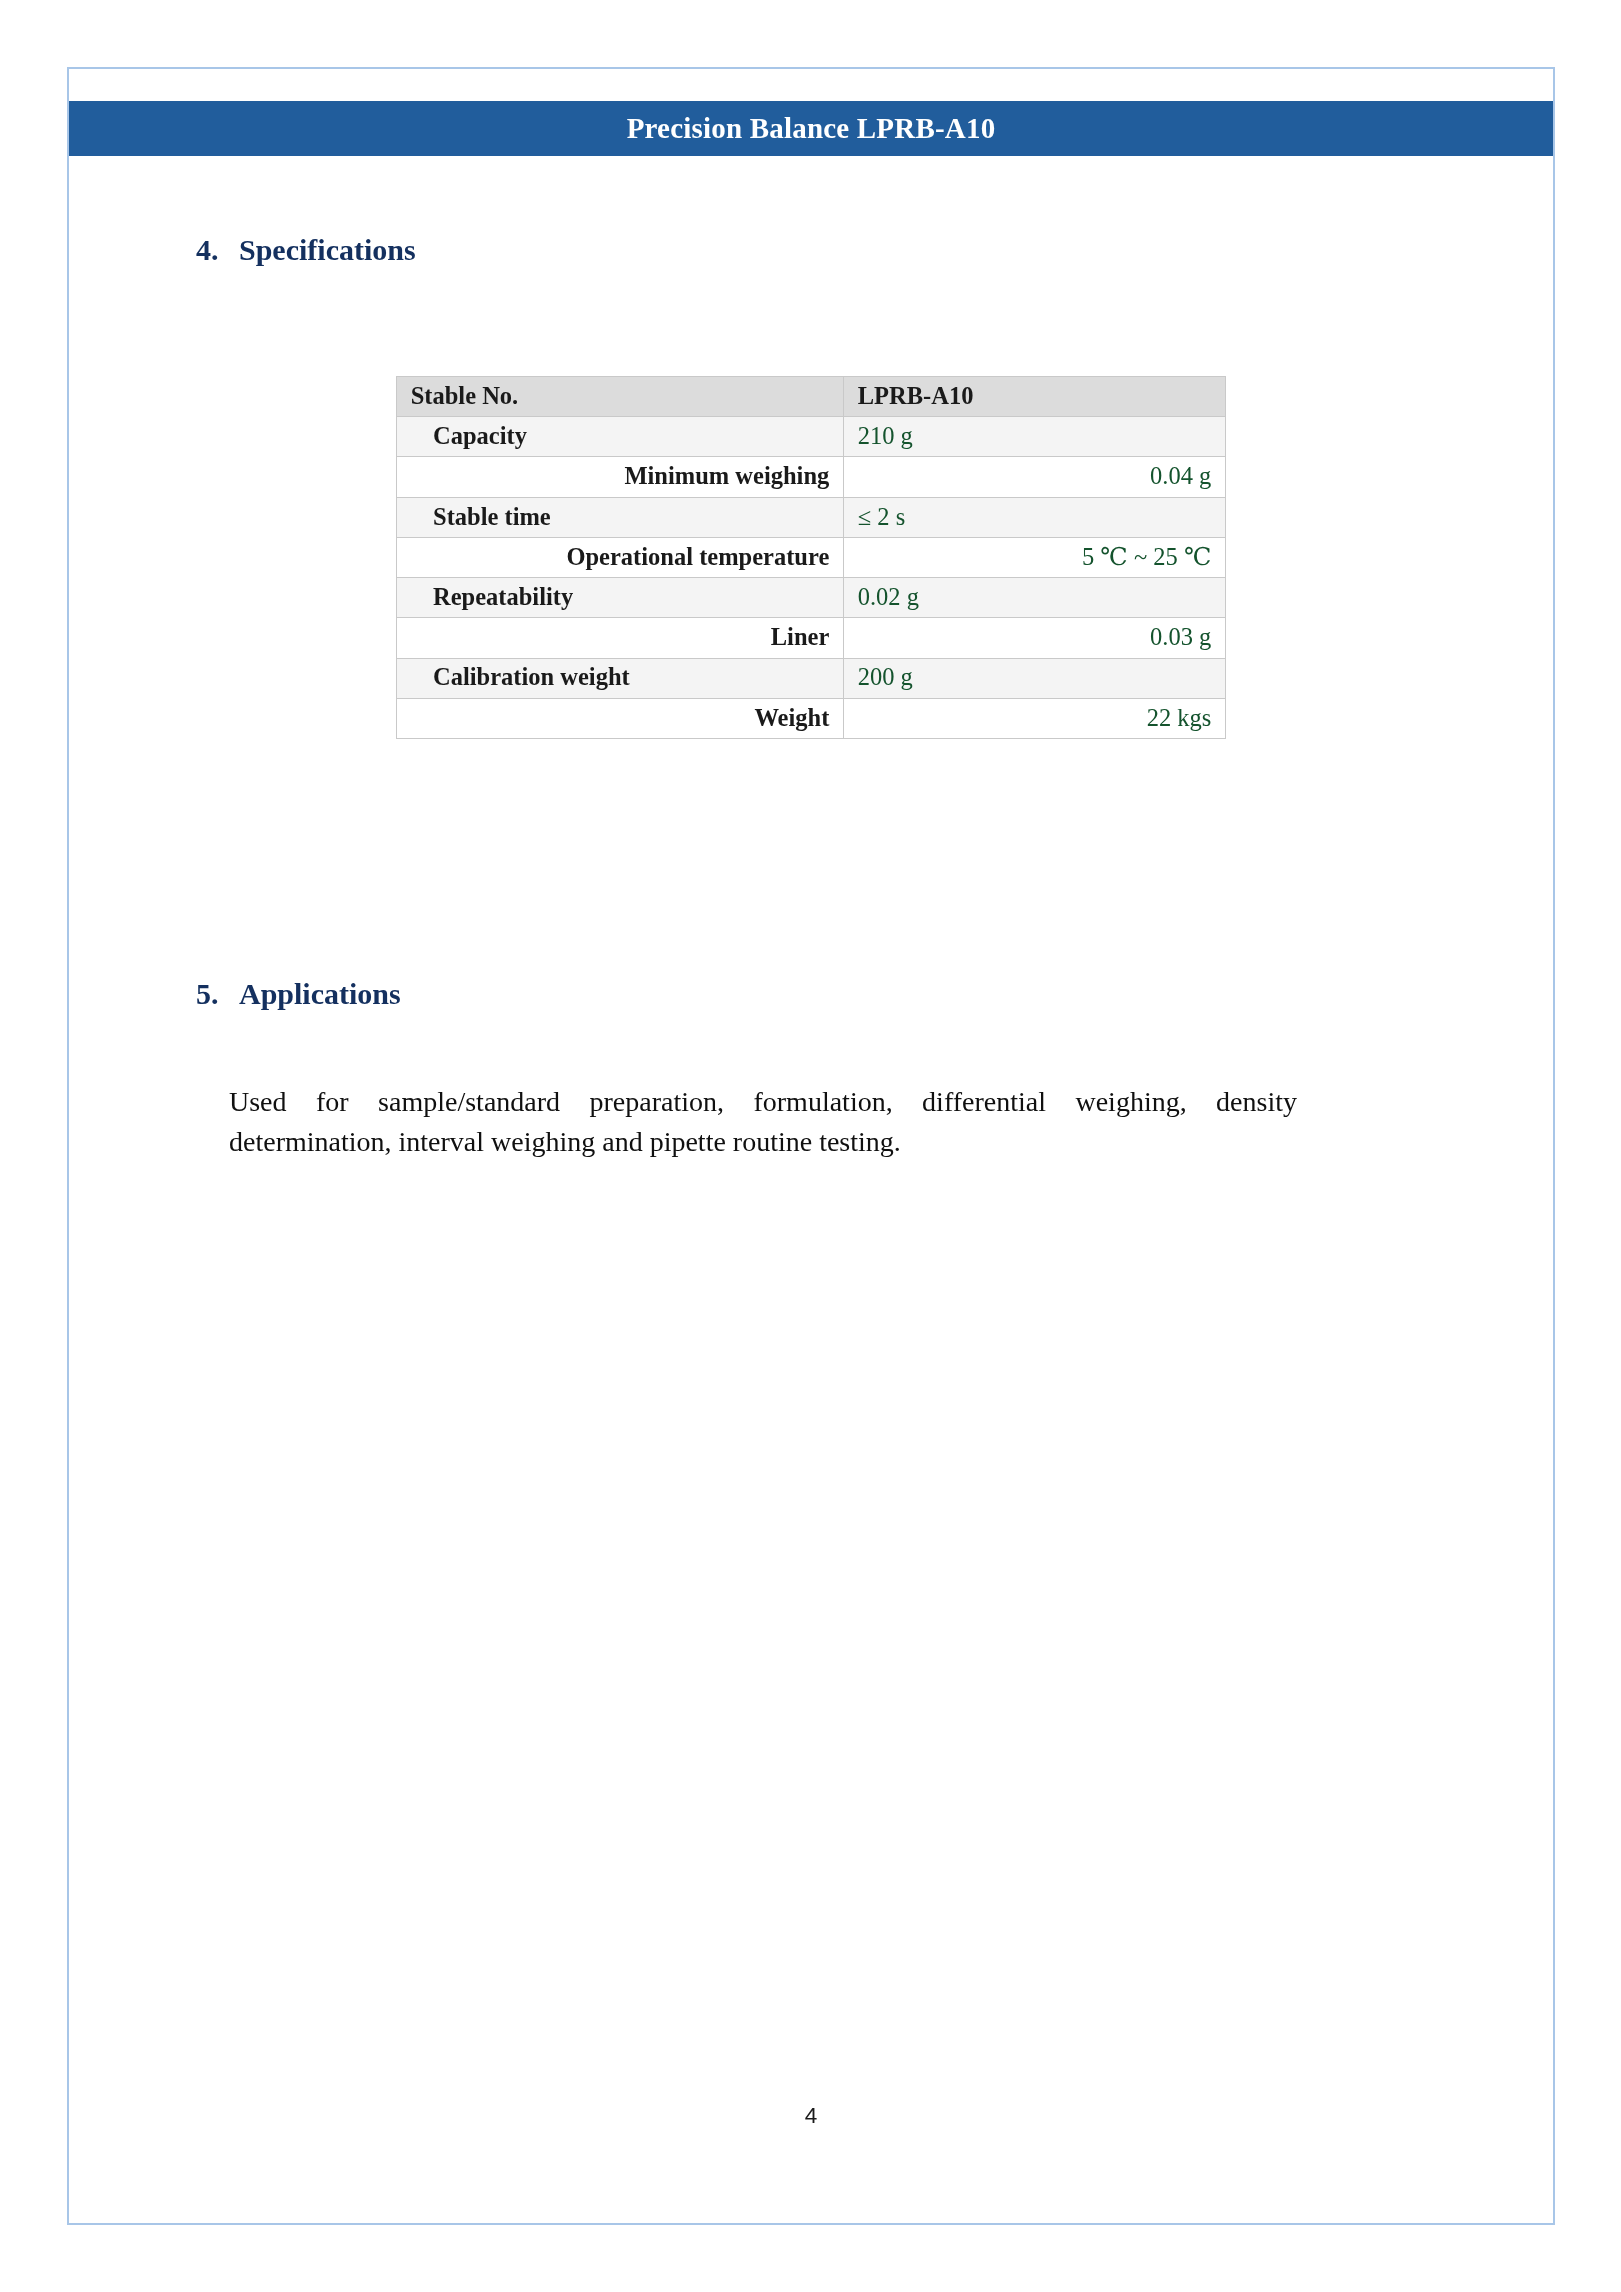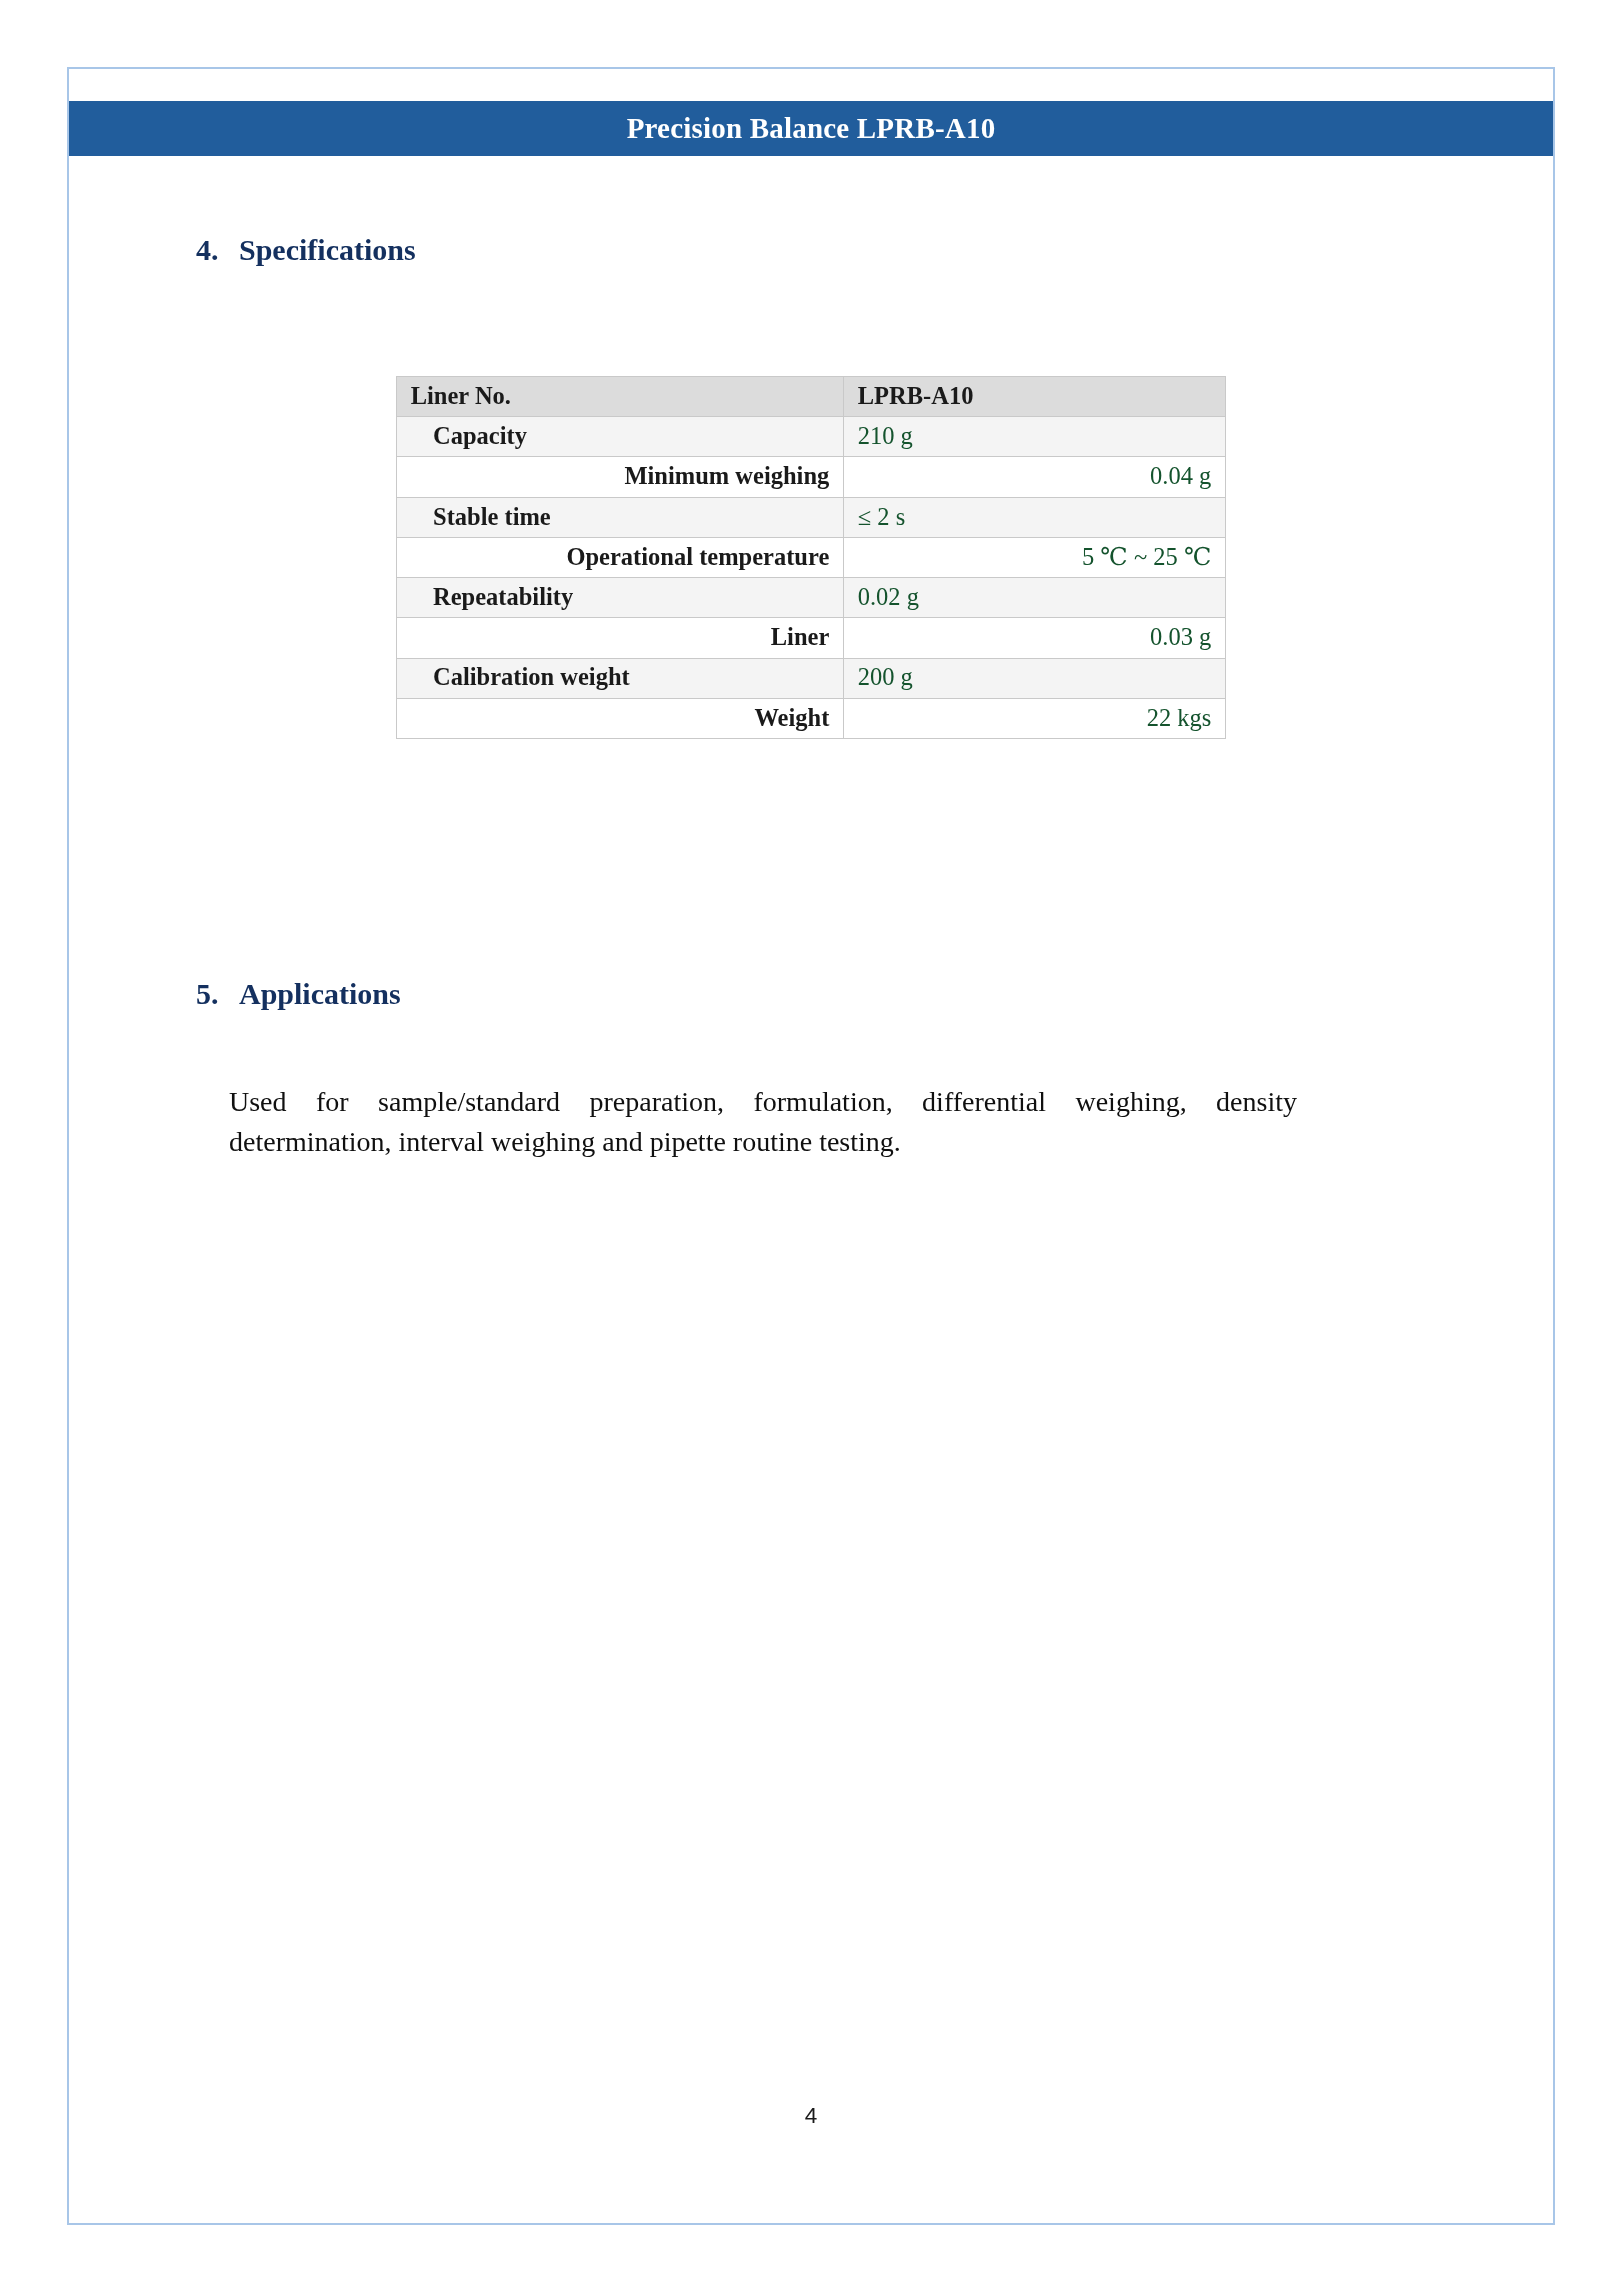--- a/index.html
+++ b/index.html
@@ -185,21 +185,21 @@
     </div>
 
     <div id="spec-table-wrap">
       <table id="spec-table">
         <colgroup>
           <col class="col-label">
           <col class="col-value">
         </colgroup>
         <thead>
           <tr>
-            <th>Liner No.</th>
+            <th>Stable No.</th>
             <th>LPRB-A10</th>
           </tr>
         </thead>
         <tbody>
           <tr class="row-shaded">
             <td>Capacity</td>
             <td>210 g</td>
           </tr>
           <tr class="row-plain">
             <td>Minimum weighing</td>

